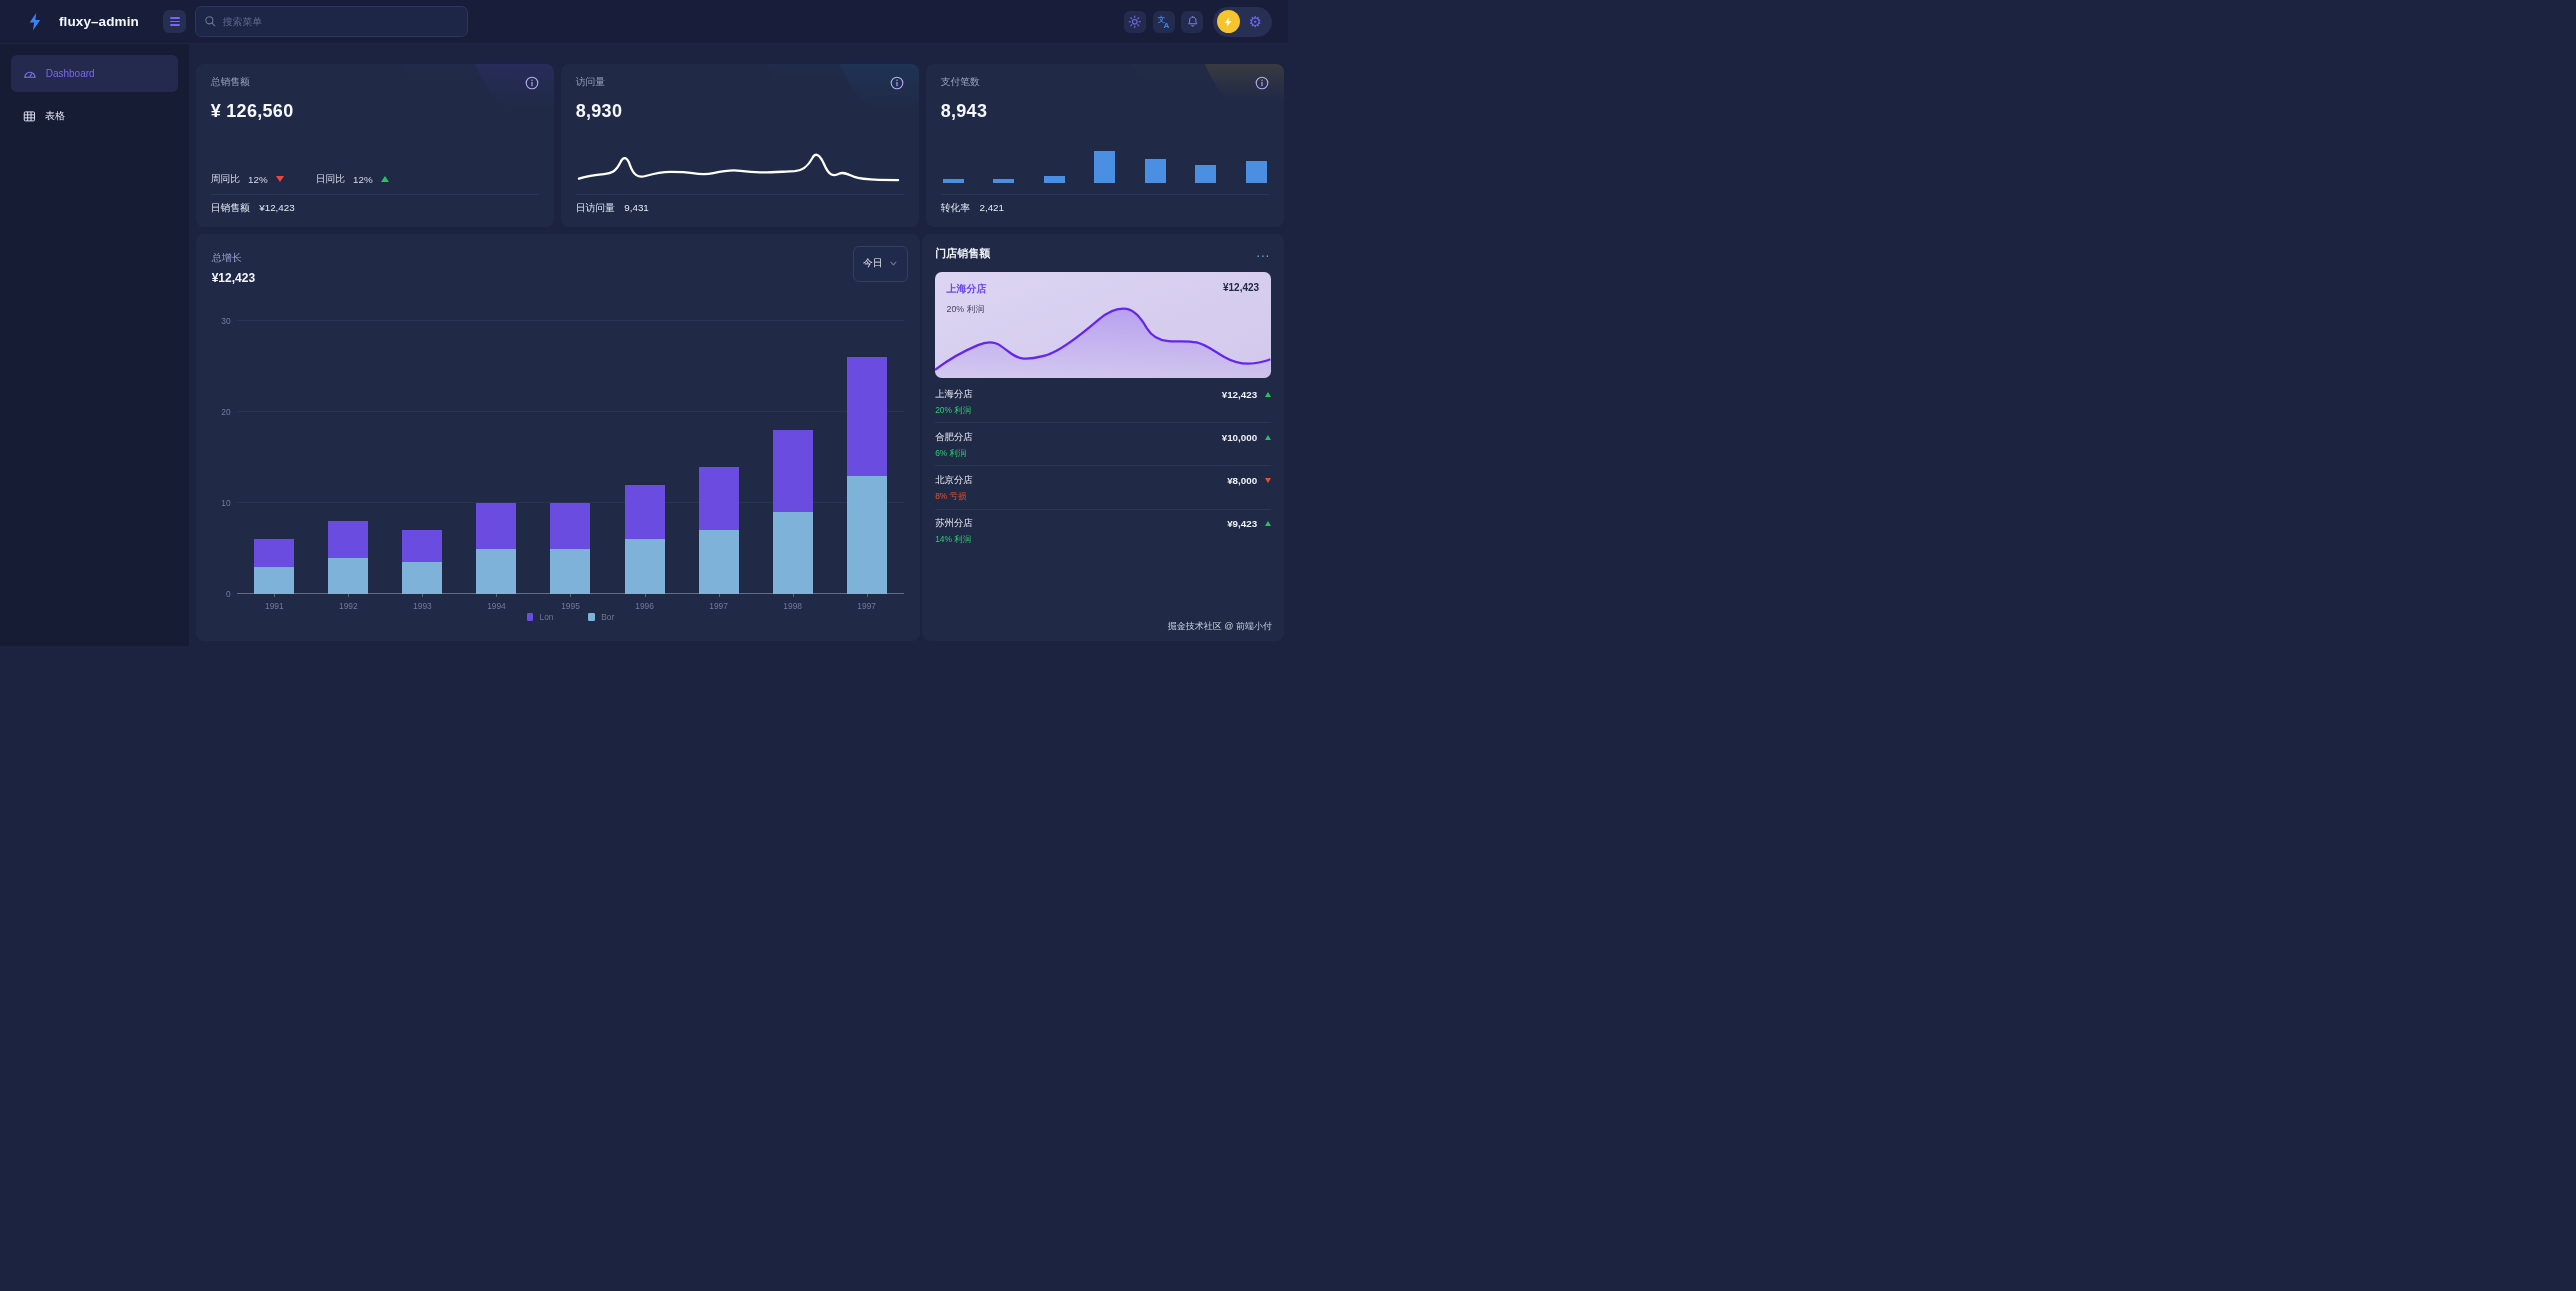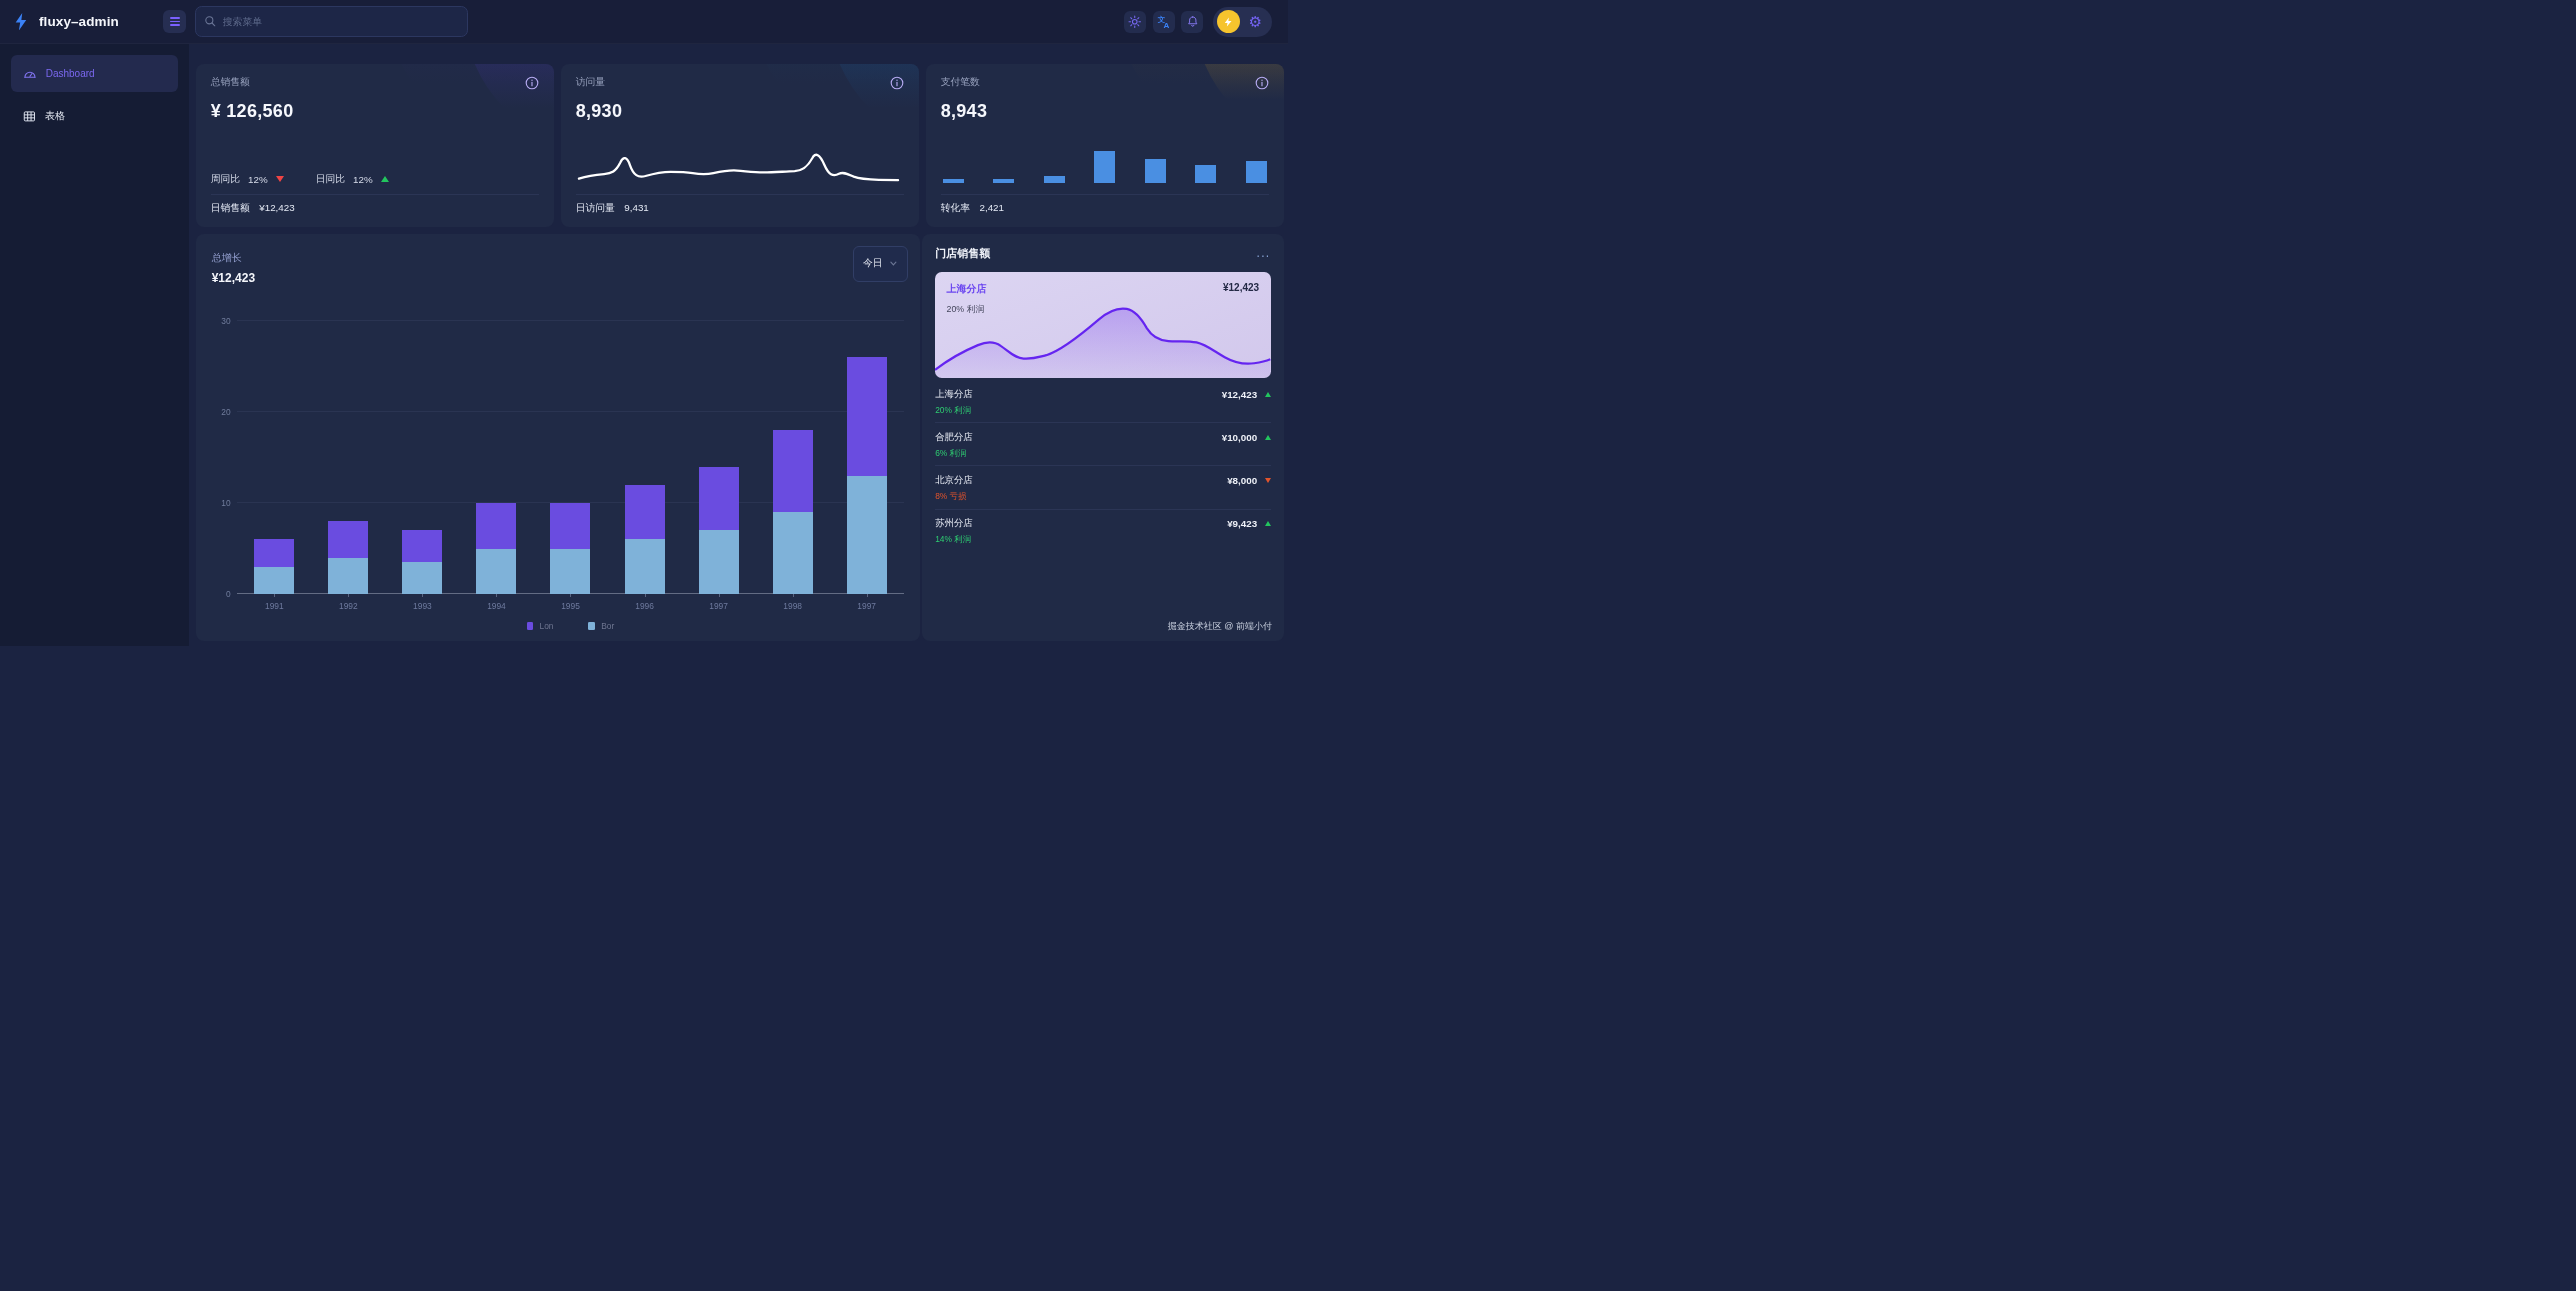--- a/index.html
+++ b/index.html
@@ -4,21 +4,21 @@
 <style>
   * { box-sizing: border-box; margin: 0; padding: 0; }
   html,body { width:1288px; height:646px; overflow:hidden; }
   body {
     font-family: "Liberation Sans", sans-serif;
     background:#1b2341; color:#eef1f8;
   }
   
   .topbar{ height:44px; background:#181e39; display:flex; align-items:center;
            border-bottom:0.7px solid rgba(255,255,255,.03); position:relative; z-index:5;}
-  .logo-wrap{ width:163px; display:flex; align-items:center; gap:10px; padding-left:14px; cursor:pointer;}
+  .logo-wrap{ width:163px; display:flex; align-items:center; gap:16px; padding-left:28px; cursor:pointer;}
   .brand{ font-size:13.5px; font-weight:bold; color:#f4f6fb; letter-spacing:0.1px; white-space:nowrap;}
   .hamburger{ width:23px; height:23px; border-radius:6px; background:#262e52; border:none;
               display:flex; flex-direction:column; justify-content:center; align-items:center; gap:2px; cursor:pointer;}
   .hamburger span{ width:10px; height:1.6px; border-radius:1.3px; background:#7b61ff; }
   .search{ position:relative; margin-left:8.8px; width:273px; height:31px; }
   .search input{ width:100%; height:100%; background:#1d2647; border:0.7px solid #2c3760; border-radius:6.7px;
                  color:#c6cde0; font-size:9.8px; padding:0 9.4px 0 27px; outline:none;
                  font-family:"Liberation Sans",sans-serif;}
   .search input::placeholder{ color:#5f6b8c; }
   .search .mag{ position:absolute; left:8.8px; top:9.4px; }
@@ -384,21 +384,21 @@
                   <div class="seg" style="background: rgb(127, 178, 217); height: 30%;"></div>
                   <div class="xlabel">1998</div>
                 </div>
                 <div class="bar-group">
                   <div class="seg" style="background: rgb(106, 76, 224); height: 43.3333%;"></div>
                   <div class="seg" style="background: rgb(127, 178, 217); height: 43.3333%;"></div>
                   <div class="xlabel">1997</div>
                 </div>
               </div>
             </div>
-          <div class="legend" style="left:25.6px;right:4px;top:336px;">
+          <div class="legend" style="left:25.6px;right:4px;top:327px;">
               <div class="legend-item">
                 <span class="legend-swatch" style="background: rgb(106, 76, 224);"></span>
                 <span>Lon</span>
               </div>
               <div class="legend-item">
                 <span class="legend-swatch" style="background: rgb(127, 178, 217);"></span>
                 <span>Bor</span>
               </div>
             </div>
         </div>

